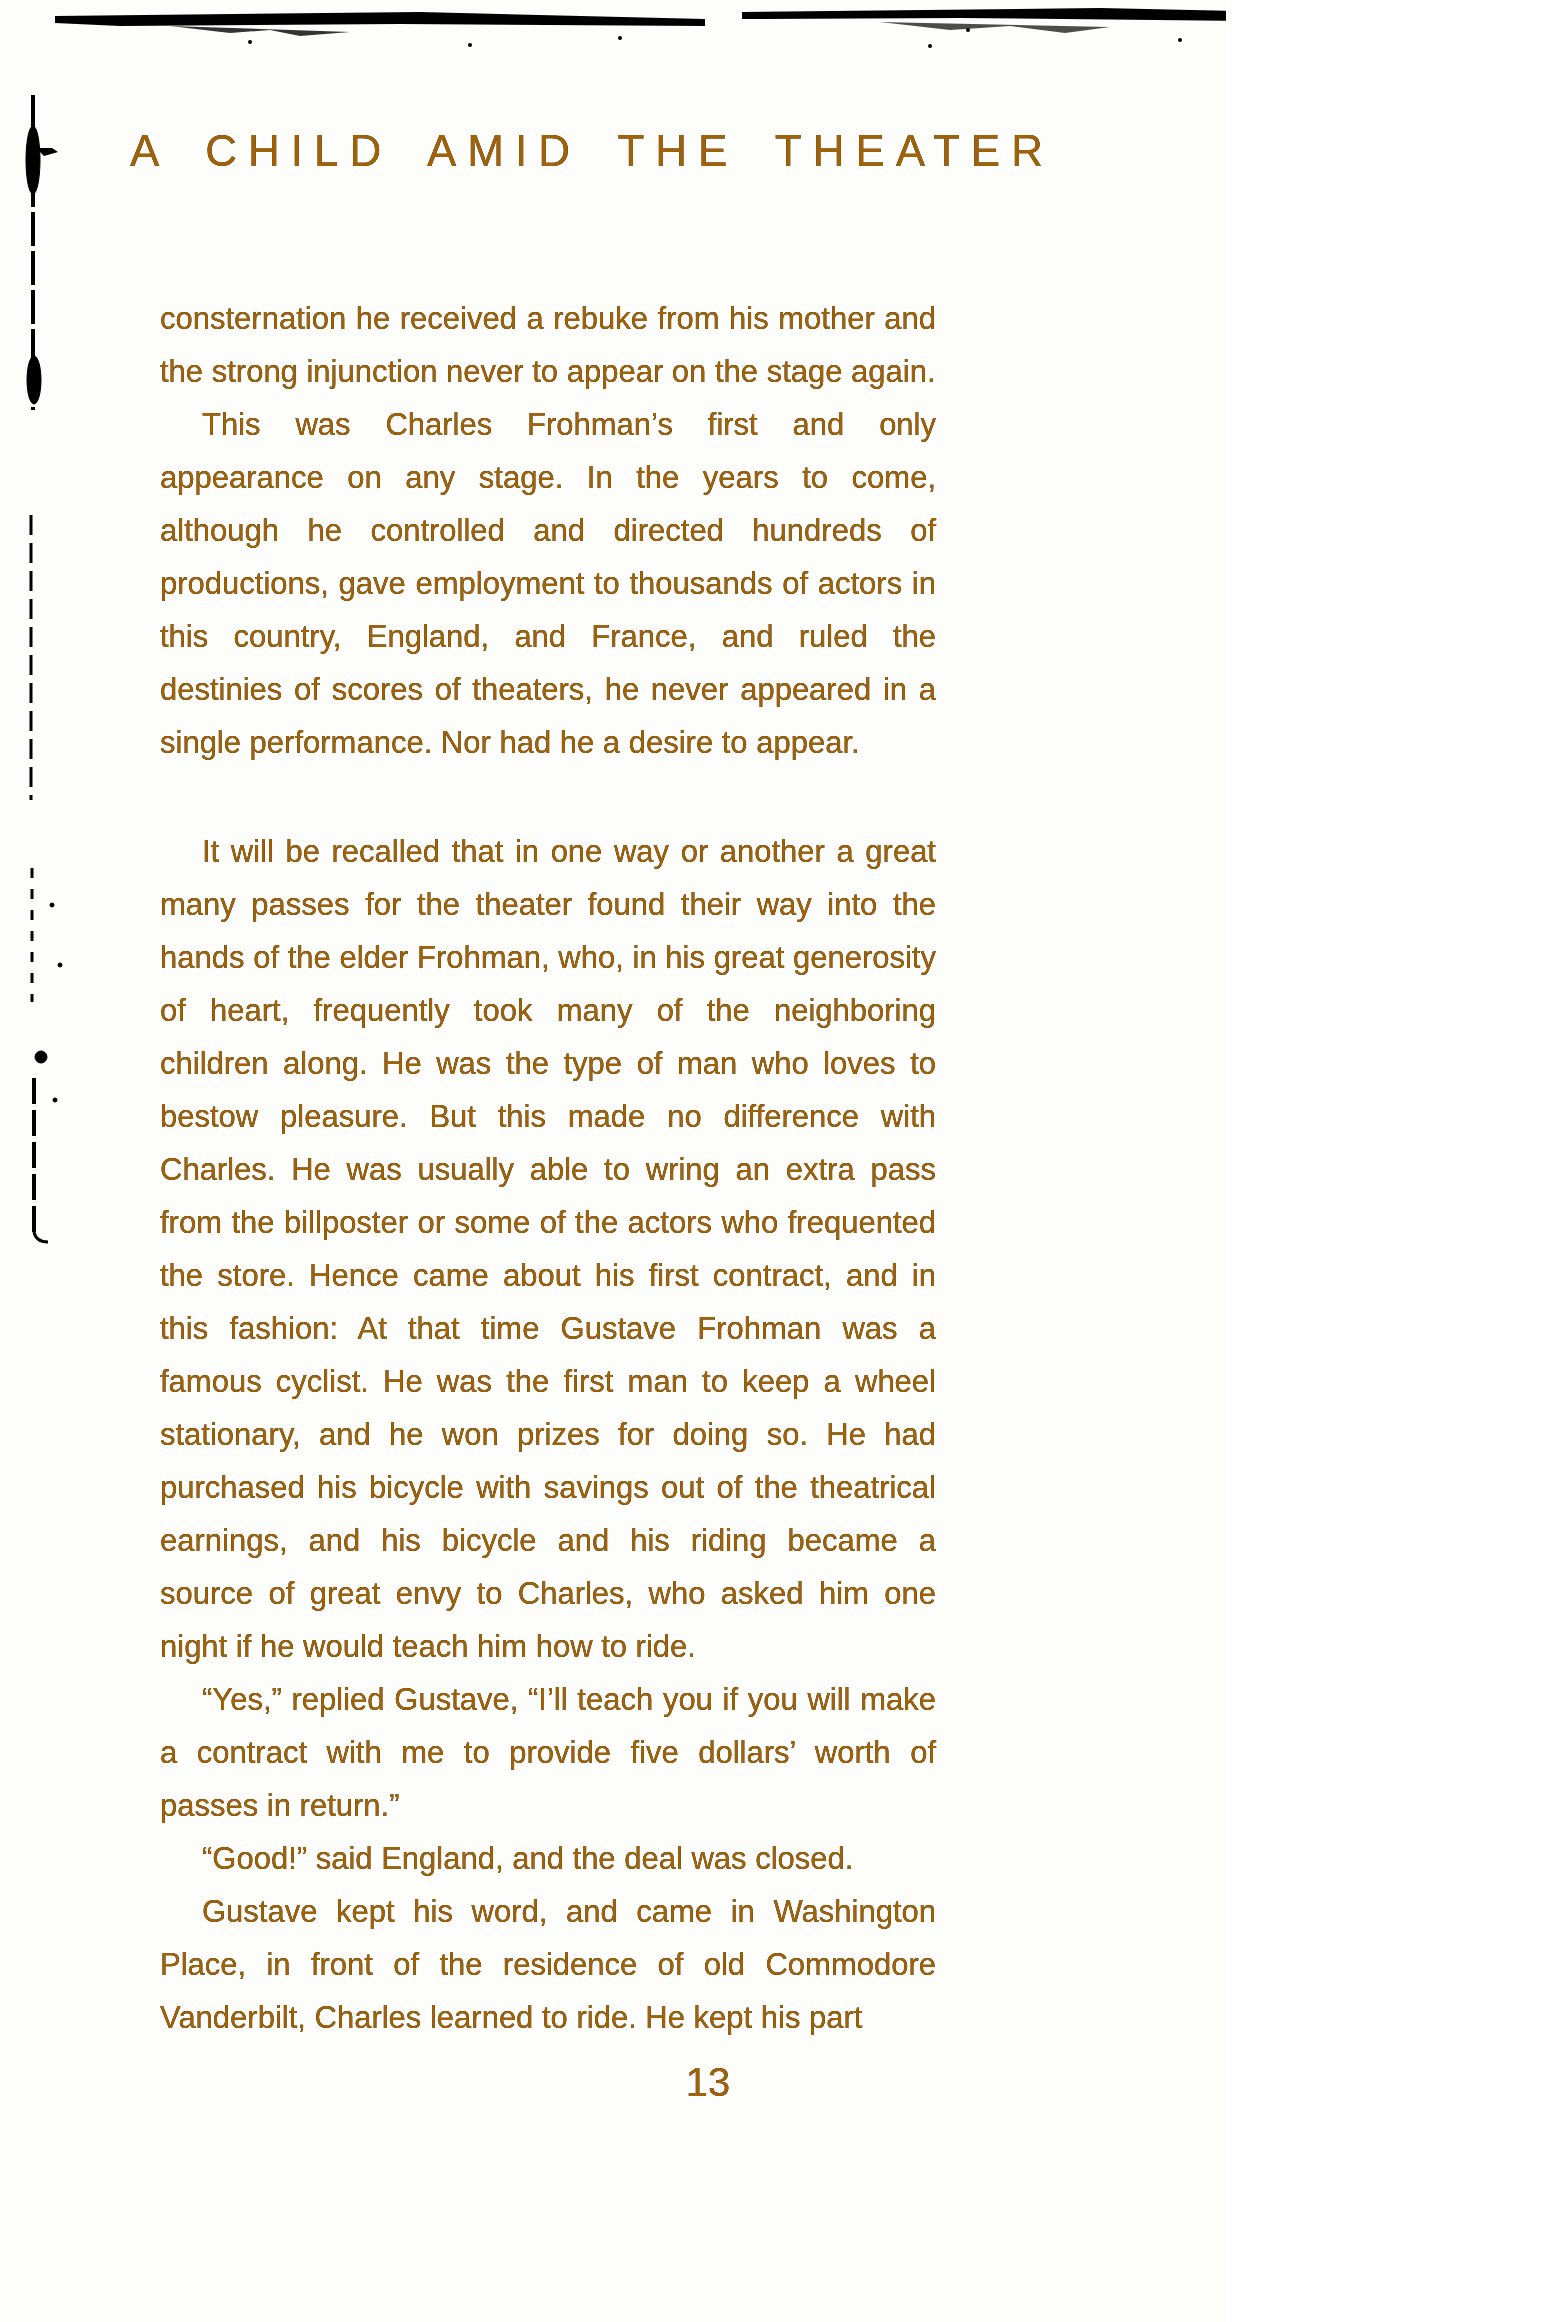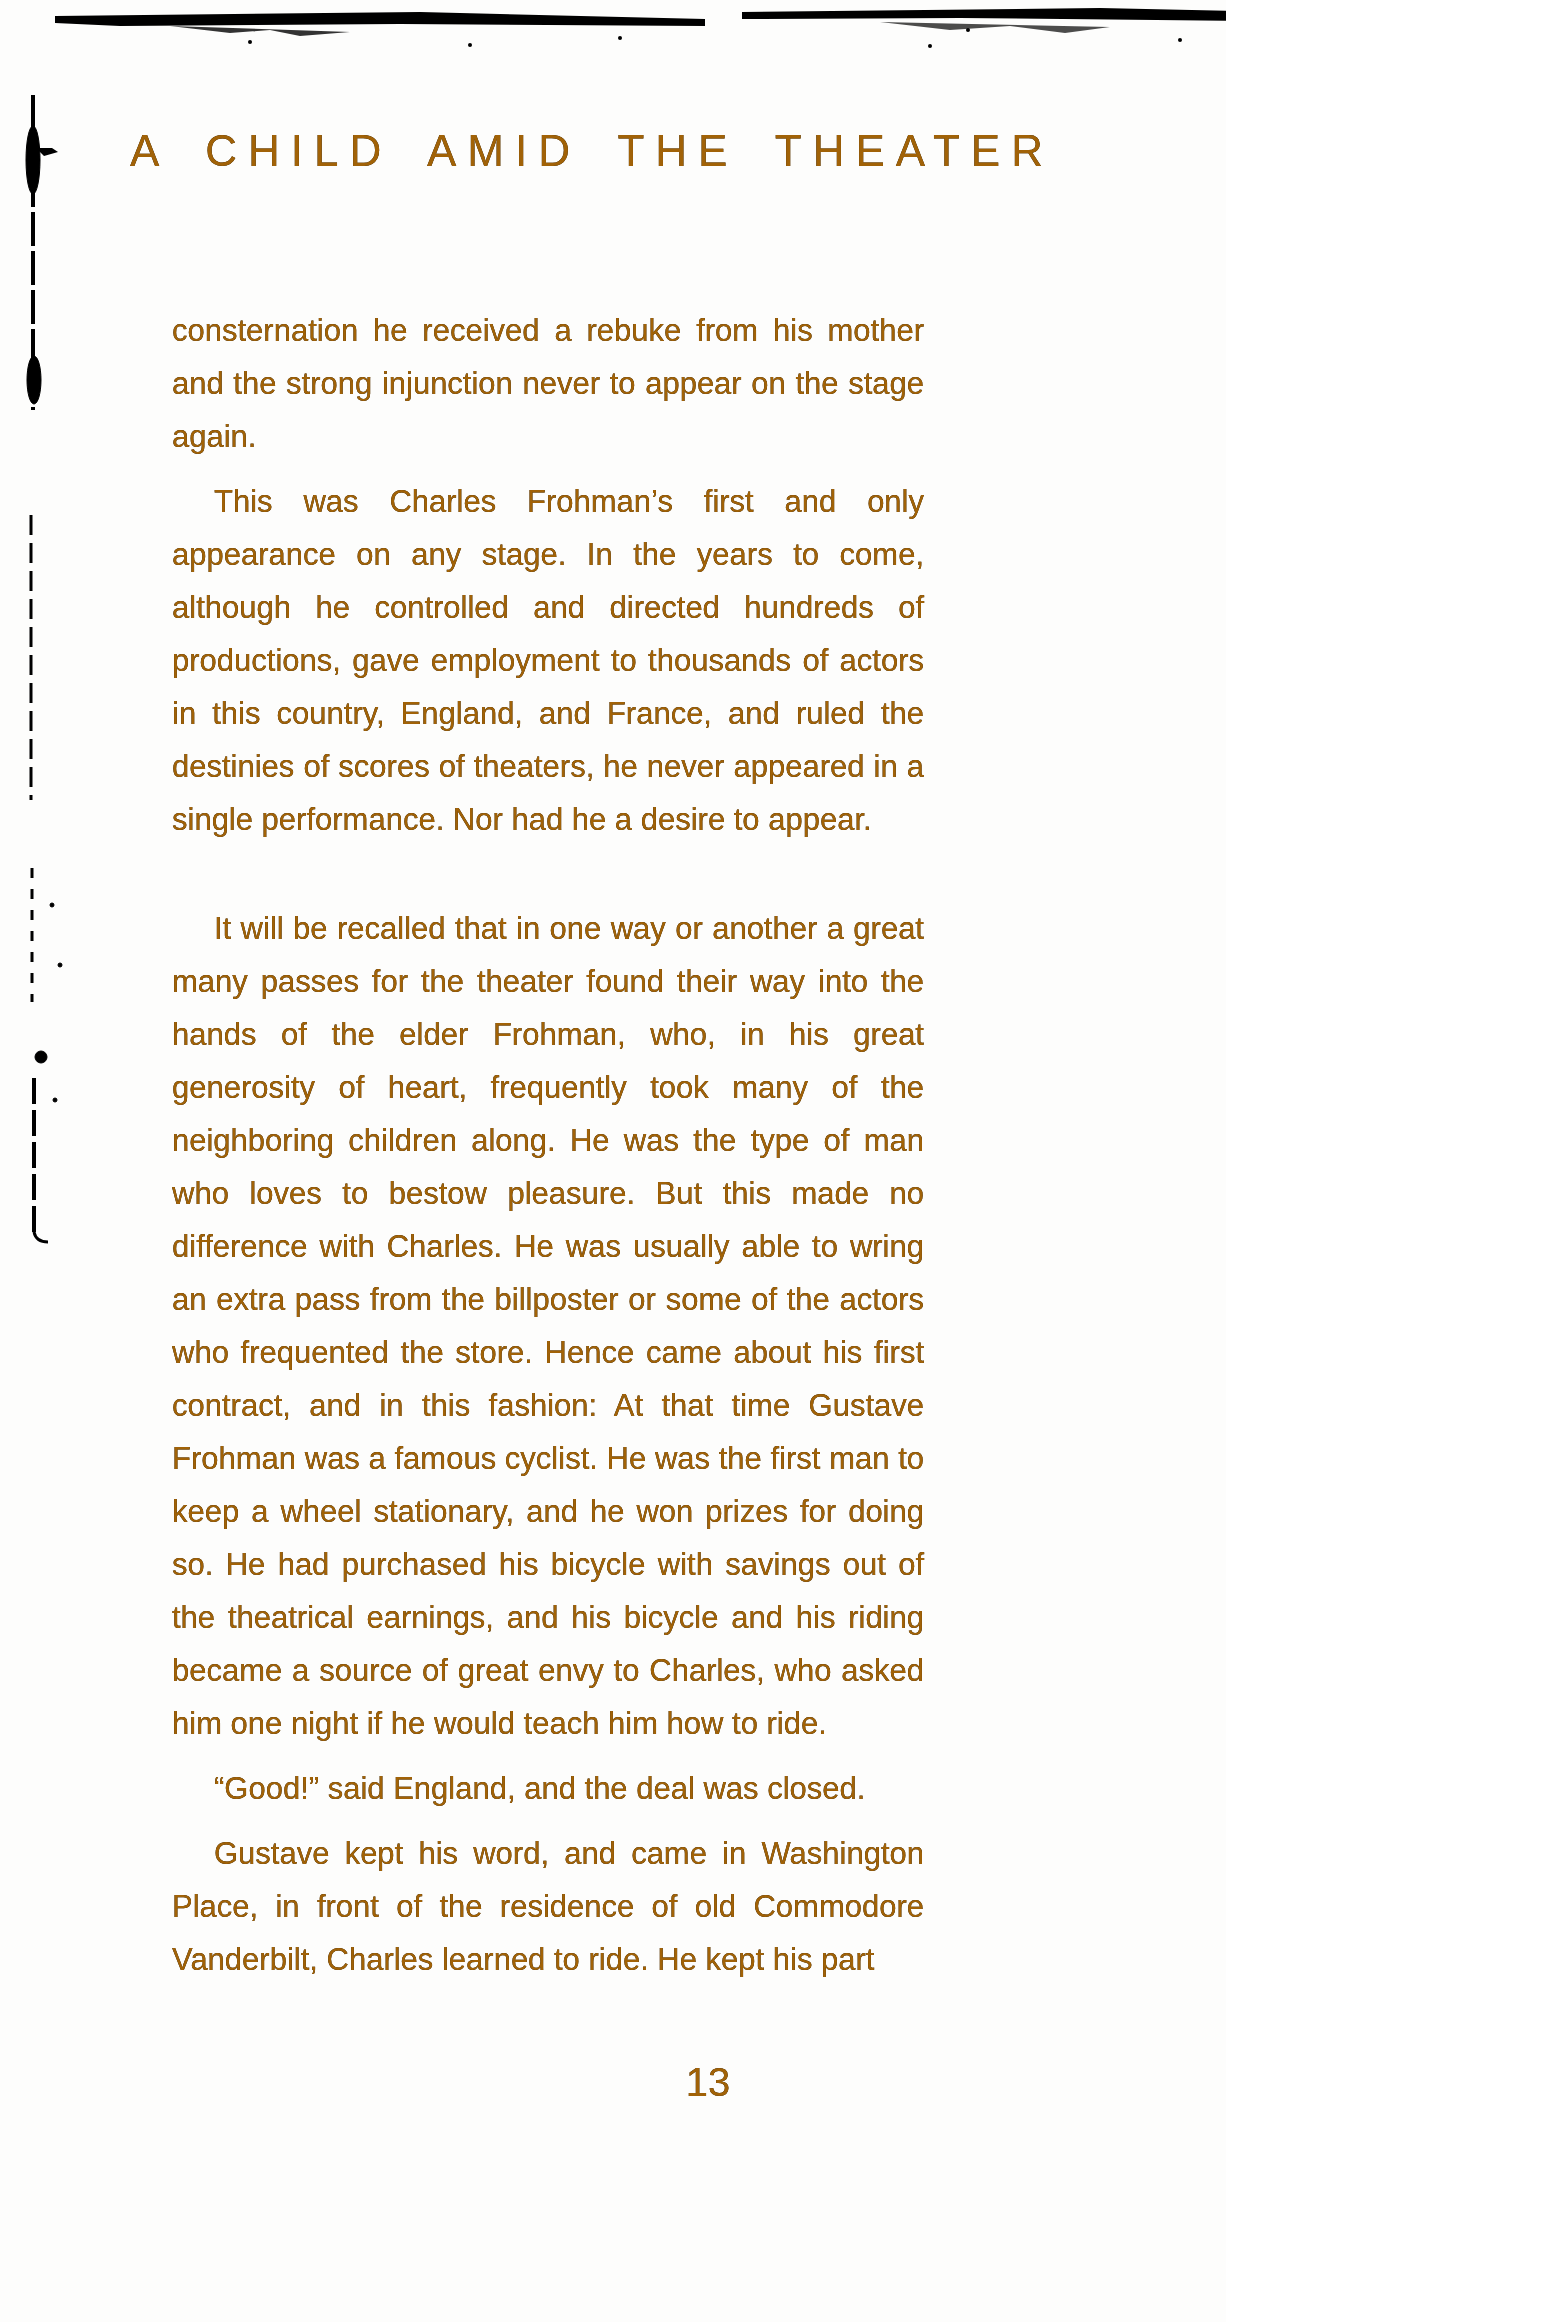--- a/index.html
+++ b/index.html
@@ -30,21 +30,21 @@
     white-space: nowrap;
     text-shadow: 0 0 0.6px #000;
   }
   .text-block {
     position: absolute;
     left: 160px;
     top: 292px;
     width: 776px;
   }
   .text-block p {
-    margin: 12px;
+    margin: 0;
     font-size: 31px;
     line-height: 53px;
     text-align: justify;
     text-shadow: 0 0 0.6px #000;
   }
   .text-block p.indent { text-indent: 42px; }
   .text-block p.section-gap { margin-top: 56px; }
   .page-number {
     position: absolute;
     left: 648px;
@@ -114,19 +114,20 @@
       <path d="M1534,2250 C1534,2278 1506,2294 1464,2305 C1424,2316 1399,2317 1398,2308 C1397,2297 1436,2288 1468,2283 C1506,2277 1531,2292 1533,2322" stroke-width="9"></path>
     </g>
   </svg>
 
   <div class="title">A CHILD AMID THE THEATER</div>
 
   <div class="text-block">
     <p>consternation he received a rebuke from his mother and the strong injunction never to appear on the stage again.</p>
     <p class="indent">This was Charles Frohman’s first and only appearance on any stage.  In the years to come, although he controlled and directed hundreds of productions, gave employment to thousands of actors in this country, England, and France, and ruled the destinies of scores of theaters, he never appeared in a single performance.  Nor had he a desire to appear.</p>
     <p class="indent section-gap">It will be recalled that in one way or another a great many passes for the theater found their way into the hands of the elder Frohman, who, in his great generosity of heart, frequently took many of the neighboring children along.  He was the type of man who loves to bestow pleasure.  But this made no difference with Charles. He was usually able to wring an extra pass from the billposter or some of the actors who frequented the store. Hence came about his first contract, and in this fashion: At that time Gustave Frohman was a famous cyclist. He was the first man to keep a wheel stationary, and he won prizes for doing so.  He had purchased his bicycle with savings out of the theatrical earnings, and his bicycle and his riding became a source of great envy to Charles, who asked him one night if he would teach him how to ride.</p>
+    <p class="indent">“Yes,” replied Gustave, “I’ll teach you if you will make a contract with me to provide five dollars’ worth of passes in return.”</p>
     <p class="indent">“Good!” said England, and the deal was closed.</p>
     <p class="indent">Gustave kept his word, and came in Washington Place, in front of the residence of old Commodore Vanderbilt, Charles learned to ride.  He kept his part</p>
   </div>
 
   <div class="page-number">13</div>
 
 </div>
 
 </body></html>

